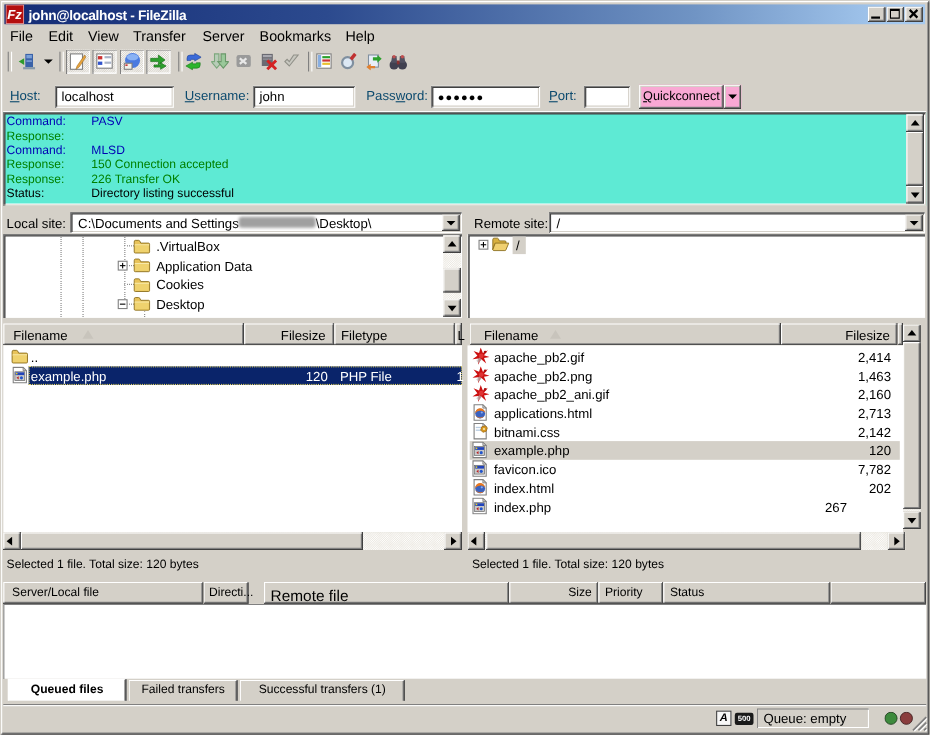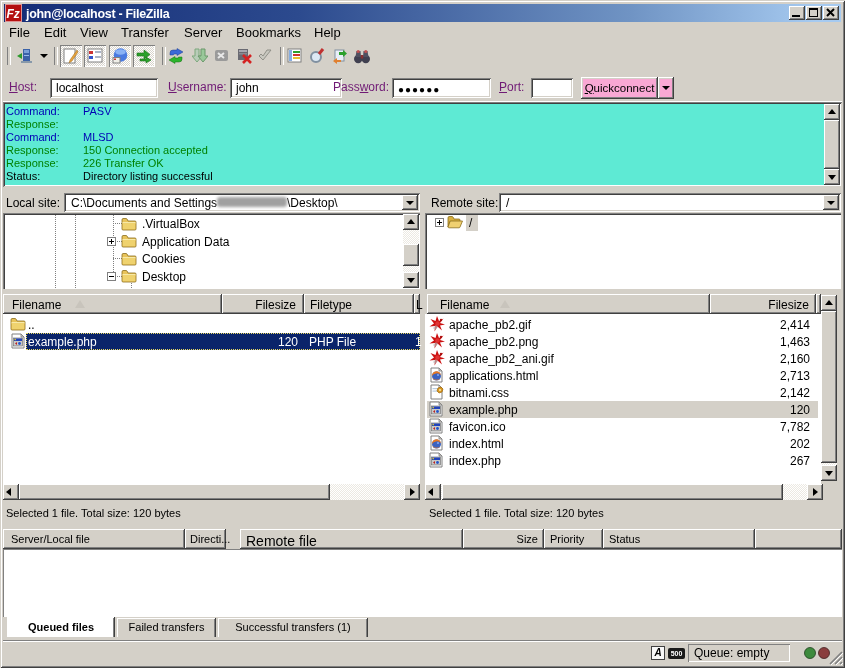--- a/index.html
+++ b/index.html
@@ -40,21 +40,21 @@
 .toggle{top:2px;width:22px;height:22px;
  box-shadow:inset 1px 1px 0 #808080, inset -1px -1px 0 #fff;
  background-color:#d8d4cc;
  background-image:linear-gradient(45deg,#fff 25%,transparent 25%,transparent 75%,#fff 75%),
  linear-gradient(45deg,#fff 25%,transparent 25%,transparent 75%,#fff 75%);
  background-size:2px 2px;background-position:0 0,1px 1px;}
 .toggle svg{position:absolute;left:3px;top:3px;}
 
 #qcbar{left:3px;top:69px;width:839px;height:32px;font-size:13px;
  border-bottom:1px solid #fff;}
-#qcbar .lbl{position:absolute;top:11px;color:#701a75;font-size:12px;}
+#qcbar .lbl{position:absolute;top:11px;color:#0c4a6e;font-size:12px;}
 .tfield{position:absolute;top:9px;height:20px;background:#fff;
  box-shadow:inset 1px 1px 0 #808080, inset -1px -1px 0 #fff,
  inset 2px 2px 0 #404040, inset -2px -2px 0 #d4d0c8;
  font-size:12px;padding:3px 16px 0 6px;box-sizing:border-box;}
 
 #log{left:3px;top:102px;width:839px;height:85px;}
 #log .line{position:absolute;font-size:11px;white-space:pre;}
 .cblue{color:#0000b4;}
 .cgreen{color:#008000;}
 
@@ -216,21 +216,21 @@
     <rect x="6.8" y="7" width="2.4" height="3.5" fill="#8a3030"></rect>
     <circle cx="4.2" cy="3.5" r="1.6" fill="#c05050"></circle>
     <circle cx="11.8" cy="3.5" r="1.6" fill="#c05050"></circle>
   </svg>
 </div>
 
 <div id="qcbar" class="abs">
   <span class="lbl" style="left:6px"><u>H</u>ost:</span>
   <div class="tfield" style="left:47px;width:108px">localhost</div>
   <span class="lbl" style="left:165px"><u>U</u>sername:</span>
-  <div class="tfield" style="left:227px;width:112px">john</div>
+  <div class="tfield" style="left:227px;width:93px">john</div>
   <span class="lbl" style="left:330px">Pass<u>w</u>ord:</span>
   <div class="tfield" style="left:389px;width:99px;letter-spacing:1px;font-size:10px;padding-top:6px">●●●●●●</div>
   <span class="lbl" style="left:496px"><u>P</u>ort:</span>
   <div class="tfield" style="left:528px;width:42px"></div>
   <div class="raised abs" style="left:578px;top:8px;width:77px;height:22px;font-size:11.5px;text-align:center;padding-top:5px;box-sizing:border-box"><u>Q</u>uickconnect</div>
   <div class="raised abs" style="left:655px;top:8px;width:16px;height:22px">
     <div class="abs" style="left:4px;top:9px;width:0;height:0;border-left:4px solid transparent;border-right:4px solid transparent;border-top:4px solid #000"></div>
   </div>
 </div>
 
@@ -453,21 +453,21 @@
 <div class="ltext abs" style="left:750px;top:420px;width:60px;text-align:right">7,782</div>
 <svg class="licon abs" style="left:429px;top:435px">
     <use href="#pageff"></use>
   </svg>
 <div class="ltext abs" style="left:449px;top:437px">index.html</div>
 <div class="ltext abs" style="left:750px;top:437px;width:60px;text-align:right">202</div>
 <svg class="licon abs" style="left:429px;top:452px">
     <use href="#pagephp"></use>
   </svg>
 <div class="ltext abs" style="left:449px;top:454px">index.php</div>
-<div class="ltext abs" style="left:750px;top:454px;width:60px;text-align:right">267</div>
+<div class="ltext abs" style="left:750px;top:454px;width:60px;text-align:left">267</div>
 
 <div class="abs sb" style="left:821px;top:295px;width:16px;height:186px">
   <div class="sbtn abs" style="left:0;top:0;width:16px;height:16px">
       <div class="arrow" style="left:4px;top:5px;border-left:4px solid transparent;border-right:4px solid transparent;border-bottom:5px solid #000"></div>
     </div>
   <div class="sbtn abs" style="left:0;top:16px;width:16px;height:152px"></div>
   <div class="sbtn abs" style="left:0;bottom:0;width:16px;height:16px">
       <div class="arrow" style="left:4px;top:6px;border-left:4px solid transparent;border-right:4px solid transparent;border-top:5px solid #000"></div>
     </div>
 </div>

